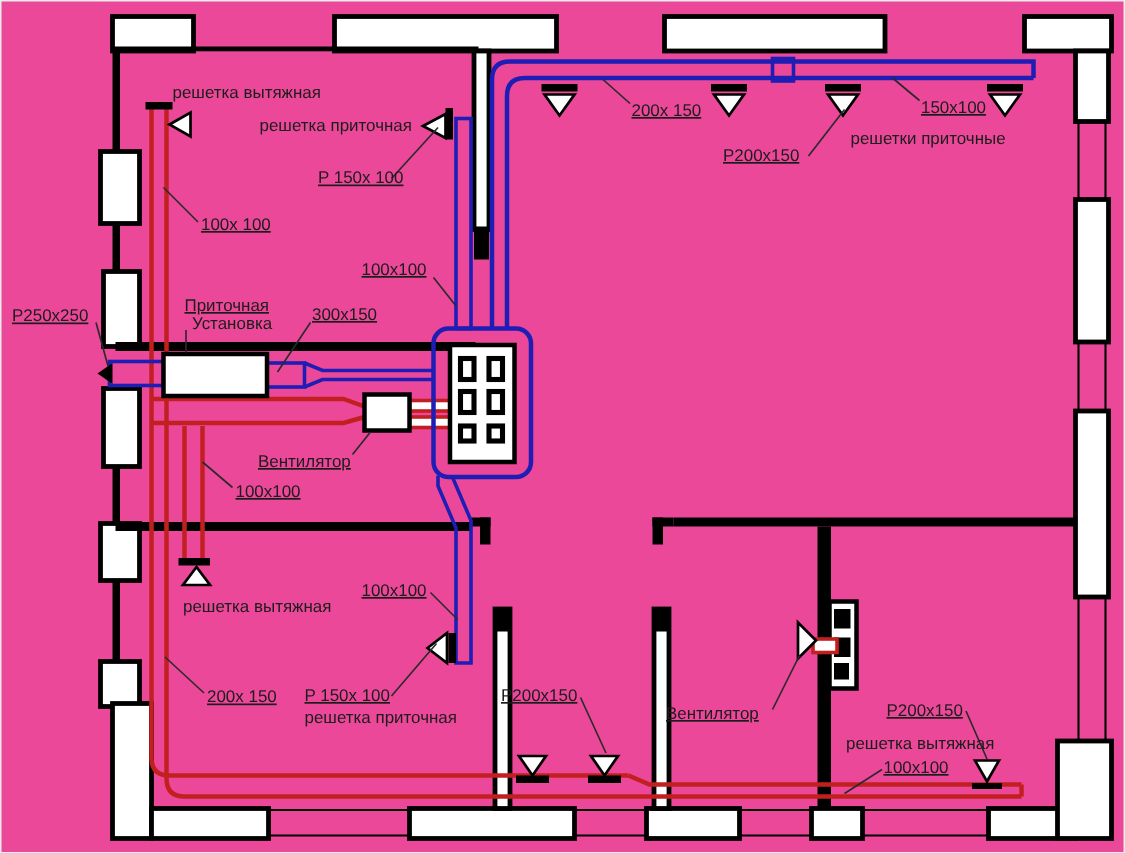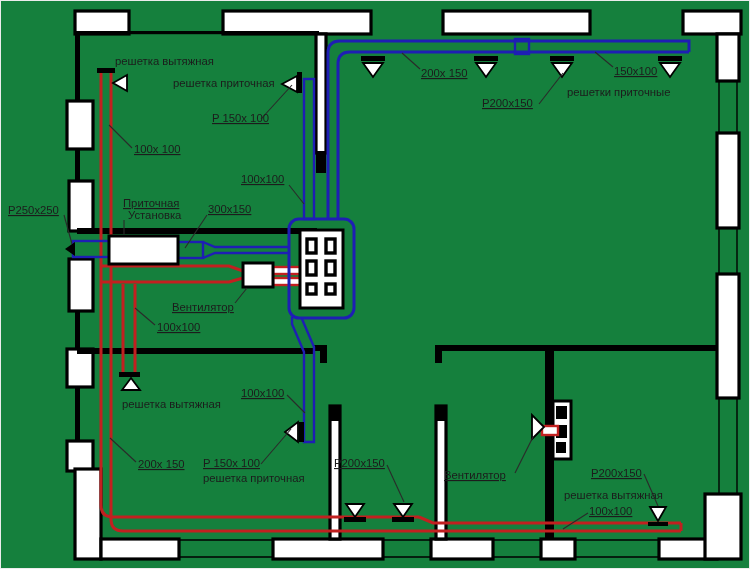--- a/index.html
+++ b/index.html
@@ -1,16 +1,16 @@
 <!DOCTYPE html>
 <html><head>
 <meta charset="utf-8">
 <style>
   html,body{margin:0;padding:0;background:#ffffff;}
-  .stage{position:relative;width:750px;height:569px;background:#15803d;overflow:hidden;
+  .stage{position:relative;width:750px;height:569px;background:#ec4899;overflow:hidden;
          border:1px solid #ececec;box-sizing:border-box;}
   svg{position:absolute;left:0;top:0;}
   text{font-family:"Liberation Sans","DejaVu Sans",sans-serif;font-size:11.3px;fill:#1c1c1c;}
   .u{text-decoration:underline;}
   .wallF{fill:#000000;stroke:none;}
   .wallO{fill:#ffffff;stroke:#000000;stroke-width:3.2;}
   .winL{stroke:#000000;stroke-width:1.4;fill:none;}
   .red{stroke:#c22020;stroke-width:3;fill:none;}
   .redT{stroke:#c22020;stroke-width:2.4;fill:#ffffff;}
   .blue{stroke:#1e1eb4;stroke-width:3;fill:none;}

